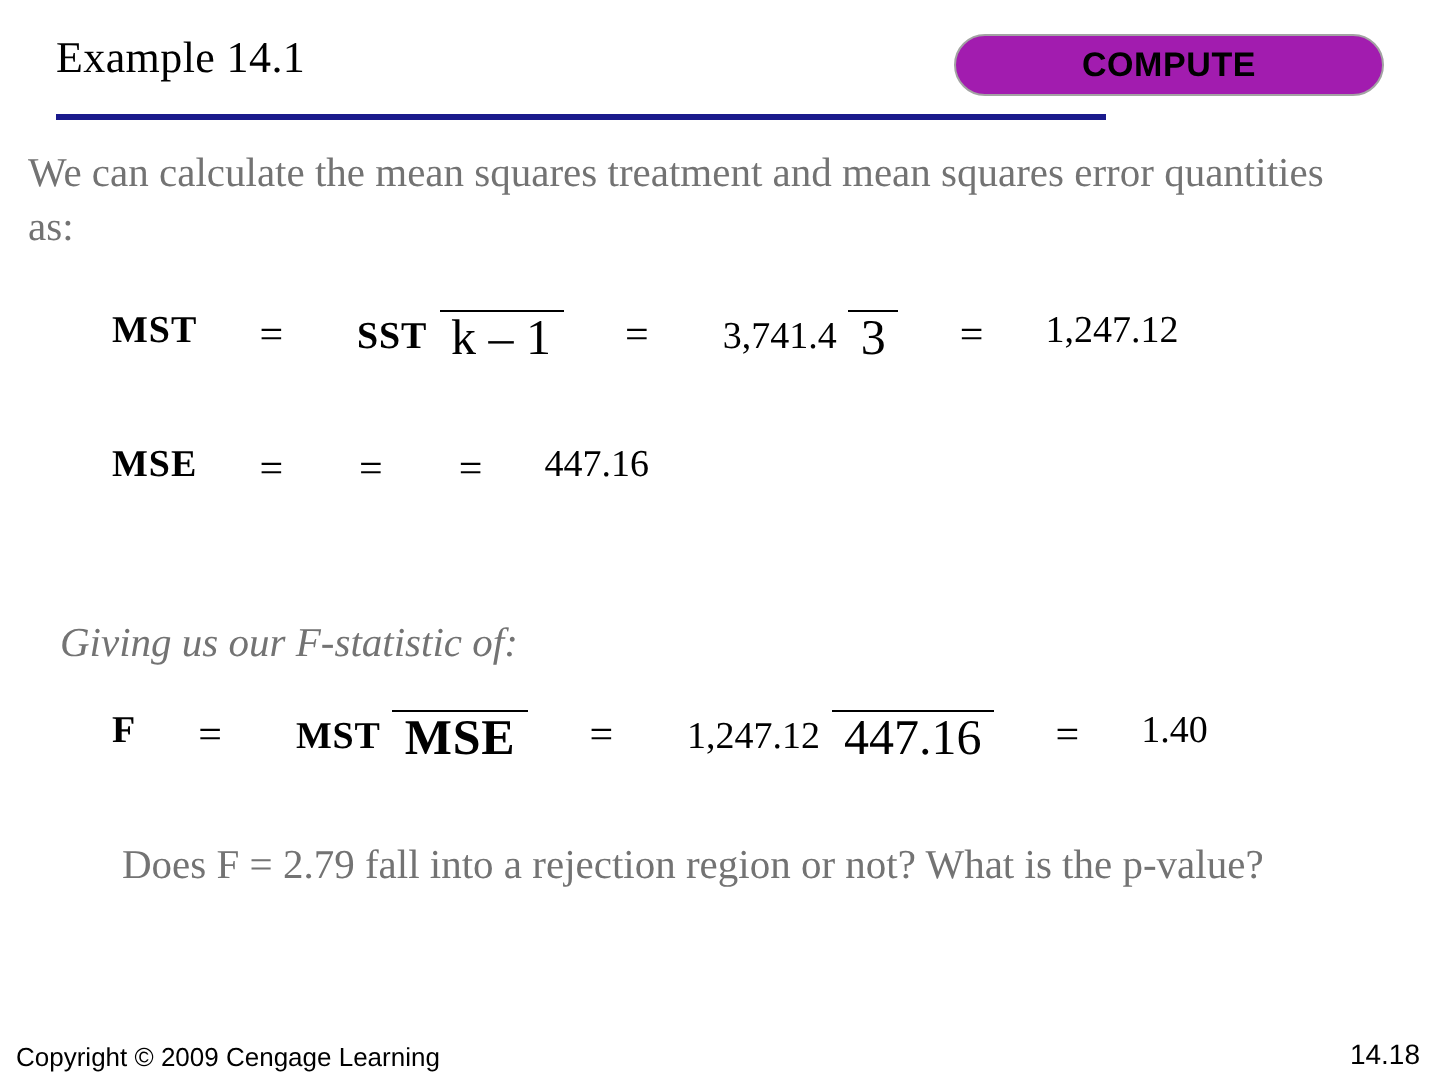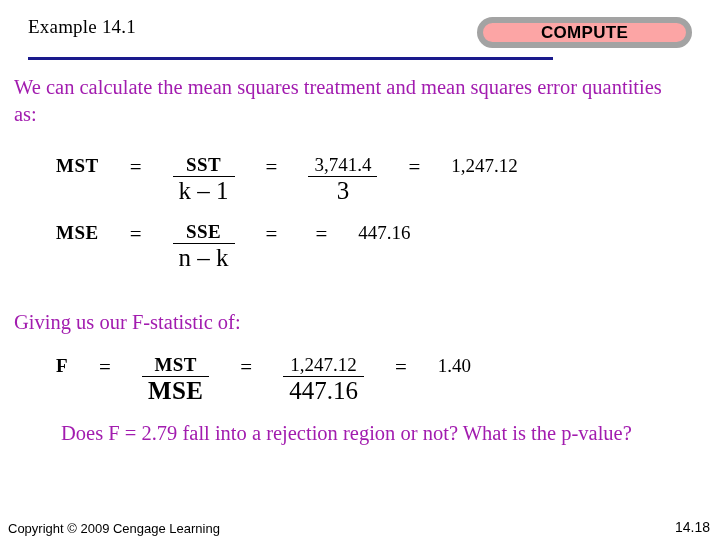--- a/index.html
+++ b/index.html
@@ -18,21 +18,21 @@
     position: relative;
     width: 720px;
     height: 540px;
   }
 
   
   .title {
     position: absolute;
     left: 28px;
     top: 16px;
-    font-size: 19px;
+    font-size: 22px;
     color: #000000;
     font-family: "Liberation Serif", serif;
     letter-spacing: 0.2px;
   }
   .title-rule {
     position: absolute;
     left: 28px;
     top: 57px;
     width: 525px;
     height: 3px;
@@ -40,22 +40,22 @@
   }
 
   
   .compute-pill {
     position: absolute;
     left: 477px;
     top: 17px;
     width: 215px;
     height: 31px;
     border-radius: 17px;
-    background: #fca5a5;
-    border: 6px solid #a3a3a3;
+    background: #a21caf;
+    border: 1px solid #a3a3a3;
     box-sizing: border-box;
   }
   .compute-pill-label {
     position: absolute;
     left: 0;
     top: 0;
     width: 100%;
     height: 100%;
     display: flex;
     align-items: center;
@@ -64,26 +64,26 @@
     font-weight: bold;
     font-size: 17px;
     color: #000000;
     letter-spacing: 0.3px;
   }
 
   
   .para {
     position: absolute;
     font-size: 20.5px;
-    color: #a21caf;
+    color: #737373;
     line-height: 27px;
     font-family: "Liberation Serif", serif;
   }
   #para-intro { left: 14px; top: 74px; width: 660px; }
-  #para-giving { left: 14px; top: 309px; width: 660px; }
+  #para-giving { left: 30px; top: 309px; width: 660px; font-style: italic; }
   #para-question { left: 14px; top: 420px; width: 690px; margin-left: 47px; }
 
   
   .eq {
     position: absolute;
     color: #000000;
     font-family: "Liberation Serif", serif;
     display: flex;
     align-items: flex-start;
     white-space: nowrap;
@@ -94,21 +94,21 @@
     font-variant: small-caps;
     letter-spacing: 0.5px;
     font-weight: 600;
   }
   .eq .op {
     font-size: 21px;
     padding: 0 7px;
   }
   .frac {
     display: inline-flex;
-    flex-direction: column;
+    flex-direction: row;
     align-items: center;
     vertical-align: middle;
     line-height: 1.05;
   }
   .frac .num {
     padding: 0 6px 1px 6px;
     font-size: 19px;
   }
   .frac .den {
     padding: 1px 6px 0 6px;
@@ -176,24 +176,20 @@
       <span class="num">3,741.4</span>
       <span class="den">3</span>
     </span>
     <span class="op">=</span>
     <span class="val">1,247.12</span>
   </div>
 
   <div class="eq" id="eq-mse">
     <span class="lhs">MSE</span>
     <span class="op">=</span>
-    <span class="frac">
-      <span class="num sc">SSE</span>
-      <span class="den">n – k</span>
-    </span>
     <span class="op">=</span>
     <span class="op">=</span>
     <span class="val">447.16</span>
   </div>
 
   <div class="para" id="para-giving">Giving us our F-statistic of:</div>
 
   <div class="eq" id="eq-f">
     <span class="lhs">F</span>
     <span class="op">=</span>

